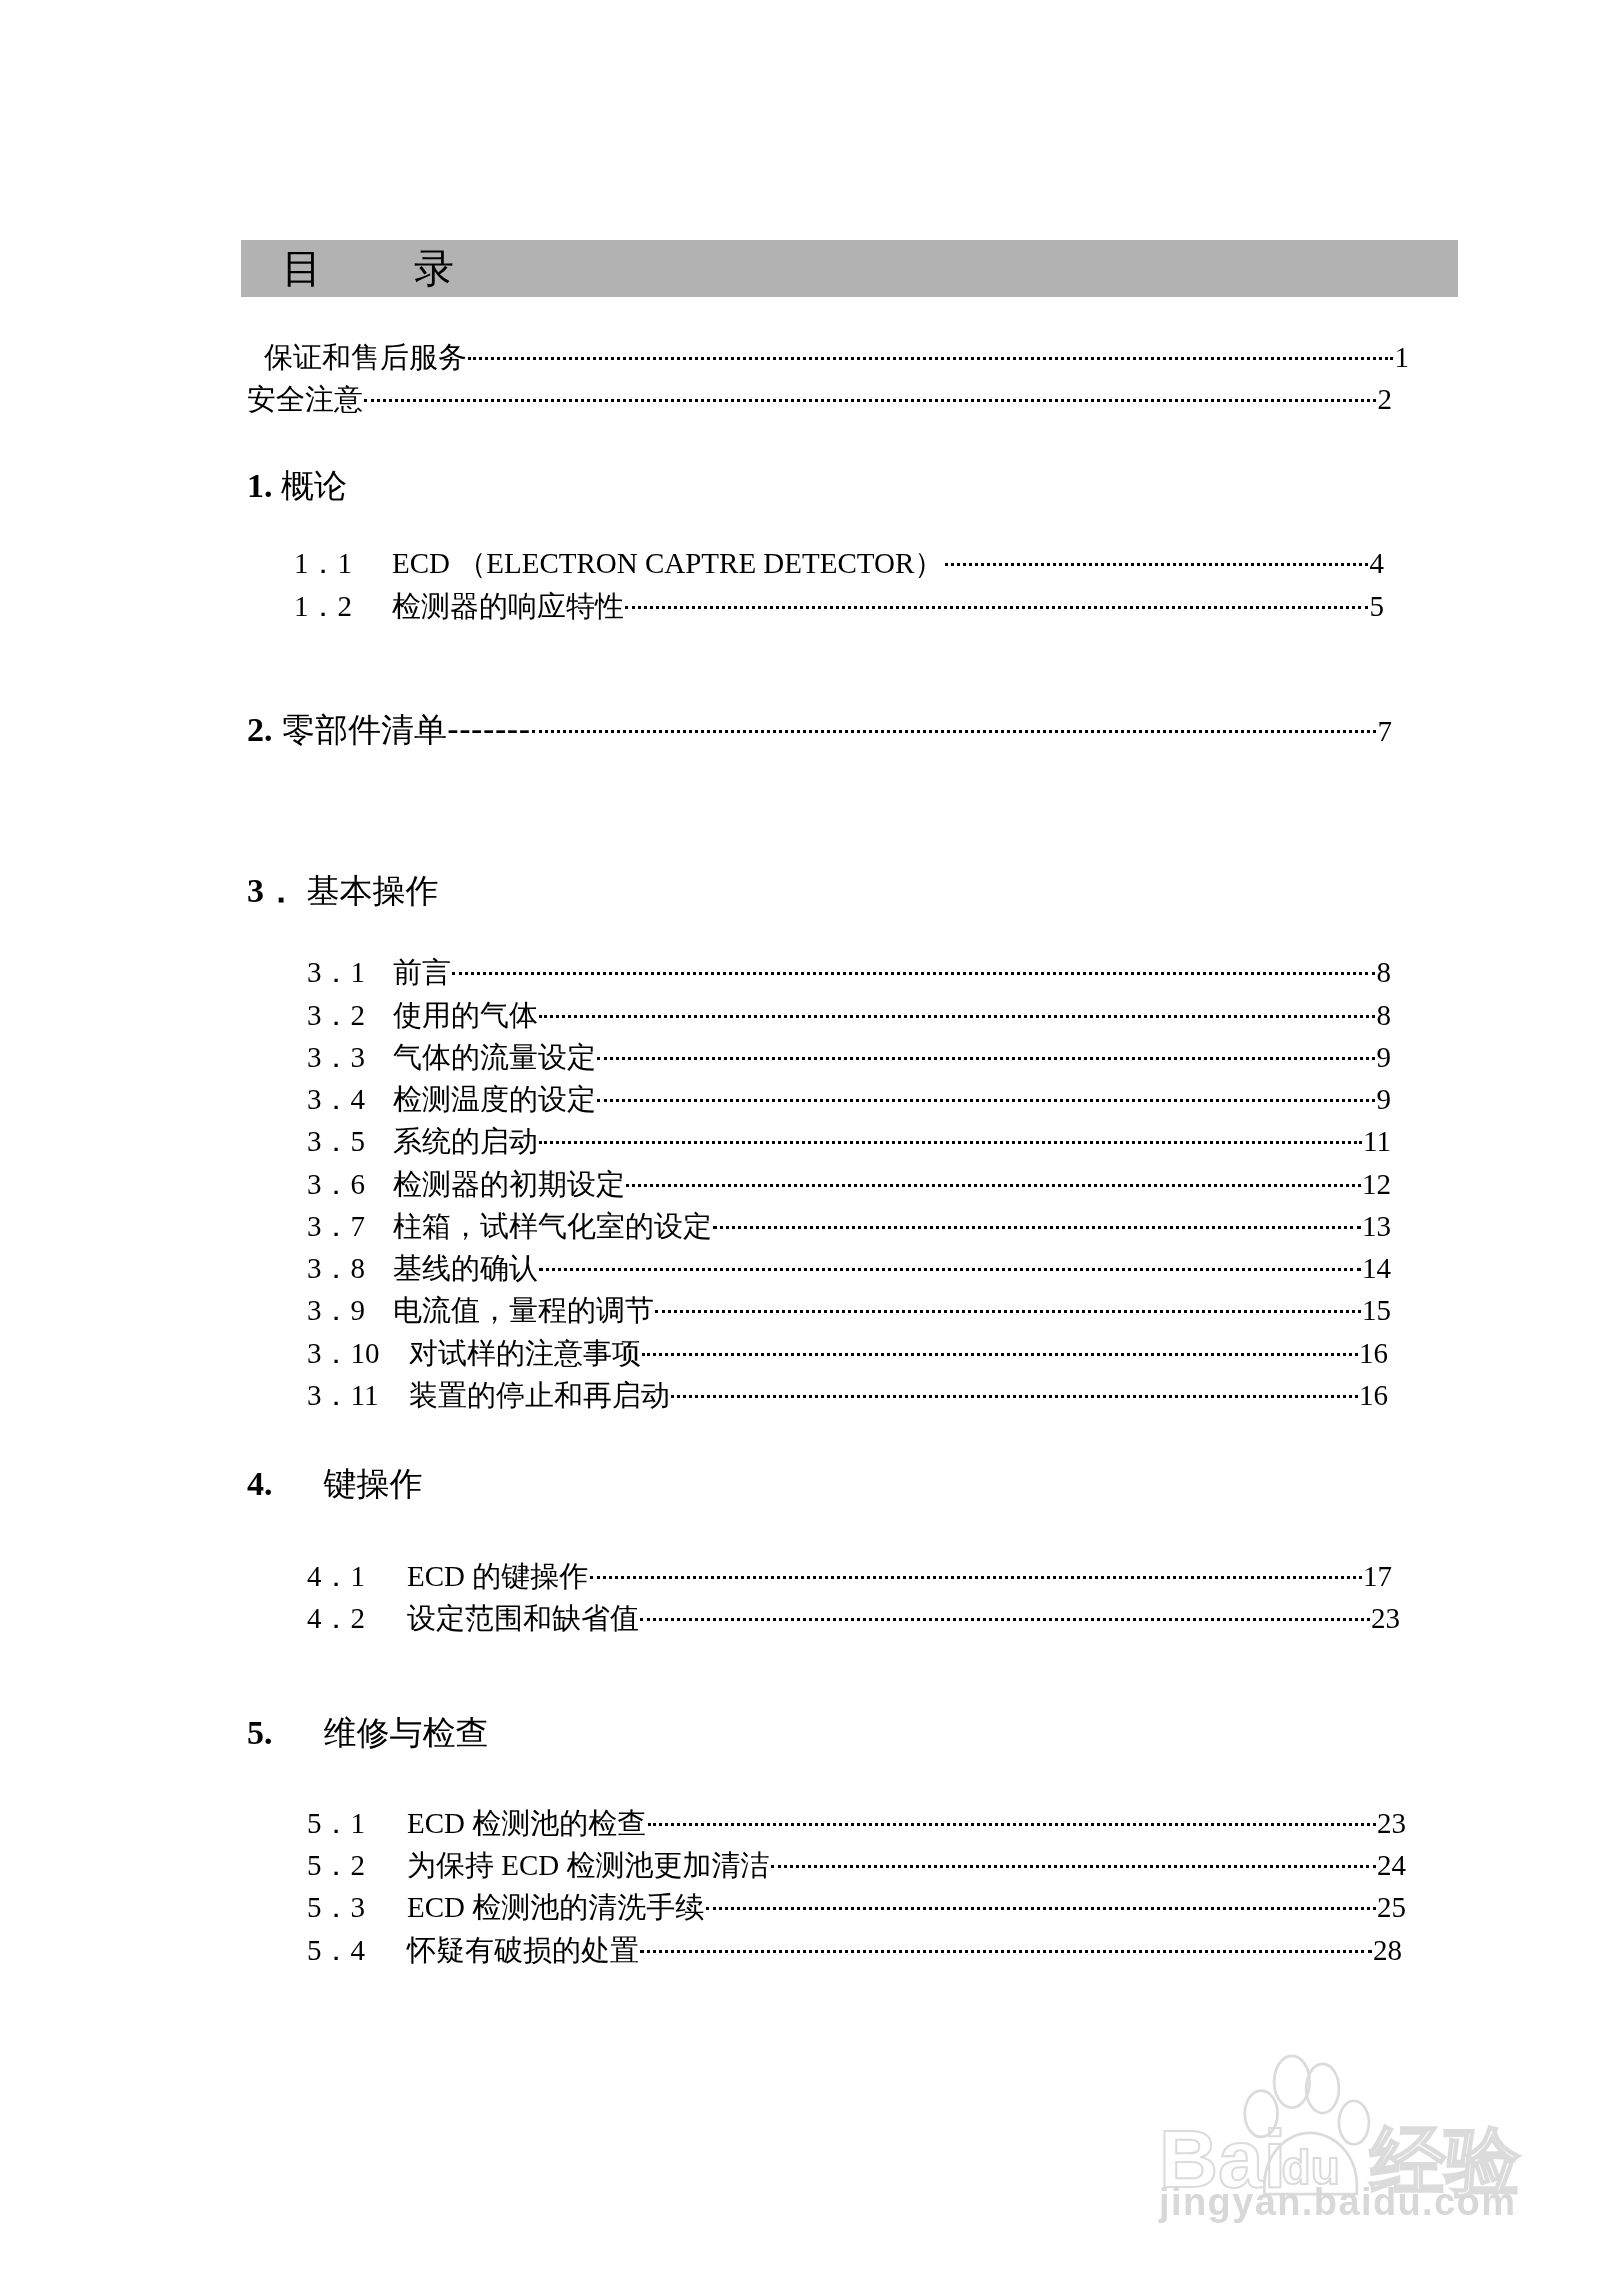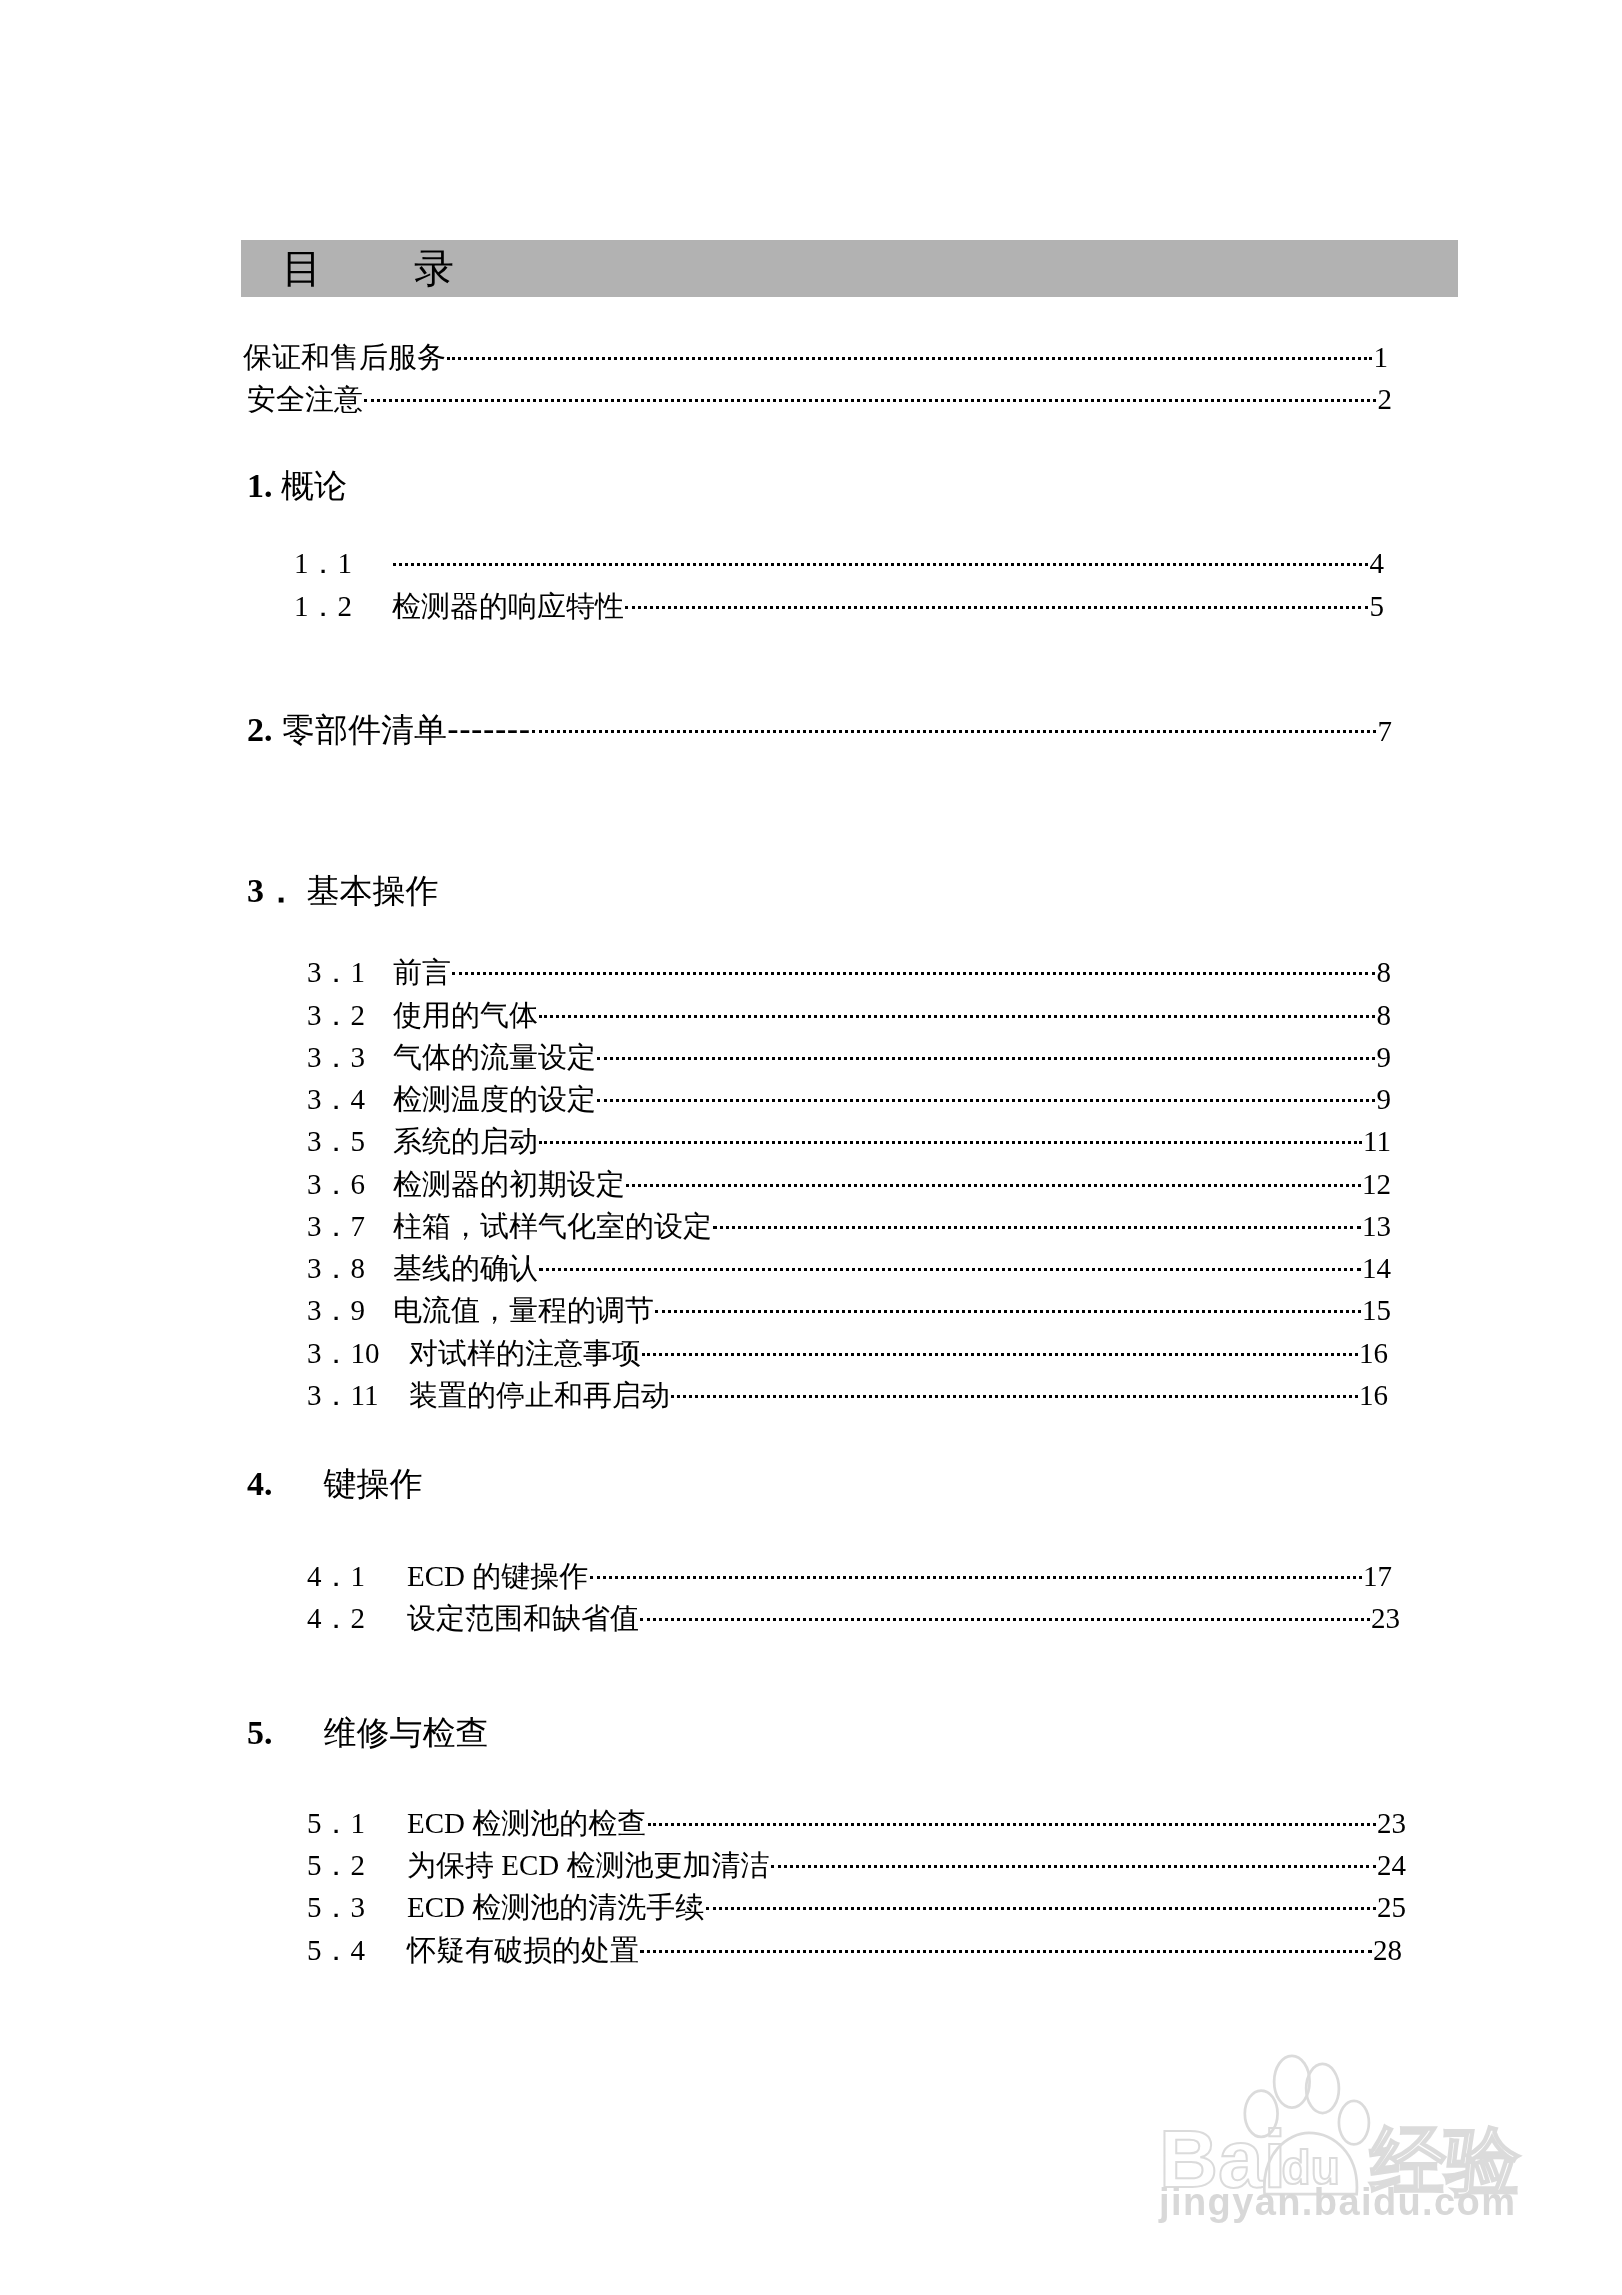--- a/index.html
+++ b/index.html
@@ -21,37 +21,38 @@
   .wm-text { position:absolute; left:1159px; top:2181px; font-family:"Liberation Sans",sans-serif;
              font-size:38px; color:#d8d8d8; font-weight:bold; letter-spacing:1.4px; }
 </style>
 </head>
 <body>
 
 <div class="title-bar">
   <span class="t">目 录</span>
 </div>
 
-<div class="row" style="left:243px; top:343px; width:1145px;">
+<div class="row" style="left:264px; top:343px; width:1145px;">
   <span class="label">保证和售后服务</span>
   <span class="dots"></span>
   <span class="page">1</span>
 </div>
 <div class="row" style="left:247px; top:385px; width:1145px;">
   <span class="label">安全注意</span>
   <span class="dots"></span>
   <span class="page">2</span>
 </div>
 
 <div class="heading" style="left:247px; top:469px;">
   <span class="hnum">1.</span>
   <span class="htxt">概论</span>
 </div>
 <div class="row" style="left:294px; top:549px; width:1090px;">
   <span class="num" style="width:98px;">1．1</span>
+  <span class="label">ECD （ELECTRON CAPTRE DETECTOR）</span>
   <span class="dots"></span>
   <span class="page">4</span>
 </div>
 <div class="row" style="left:294px; top:592px; width:1090px;">
   <span class="num" style="width:98px;">1．2</span>
   <span class="label">检测器的响应特性</span>
   <span class="dots"></span>
   <span class="page">5</span>
 </div>
 

